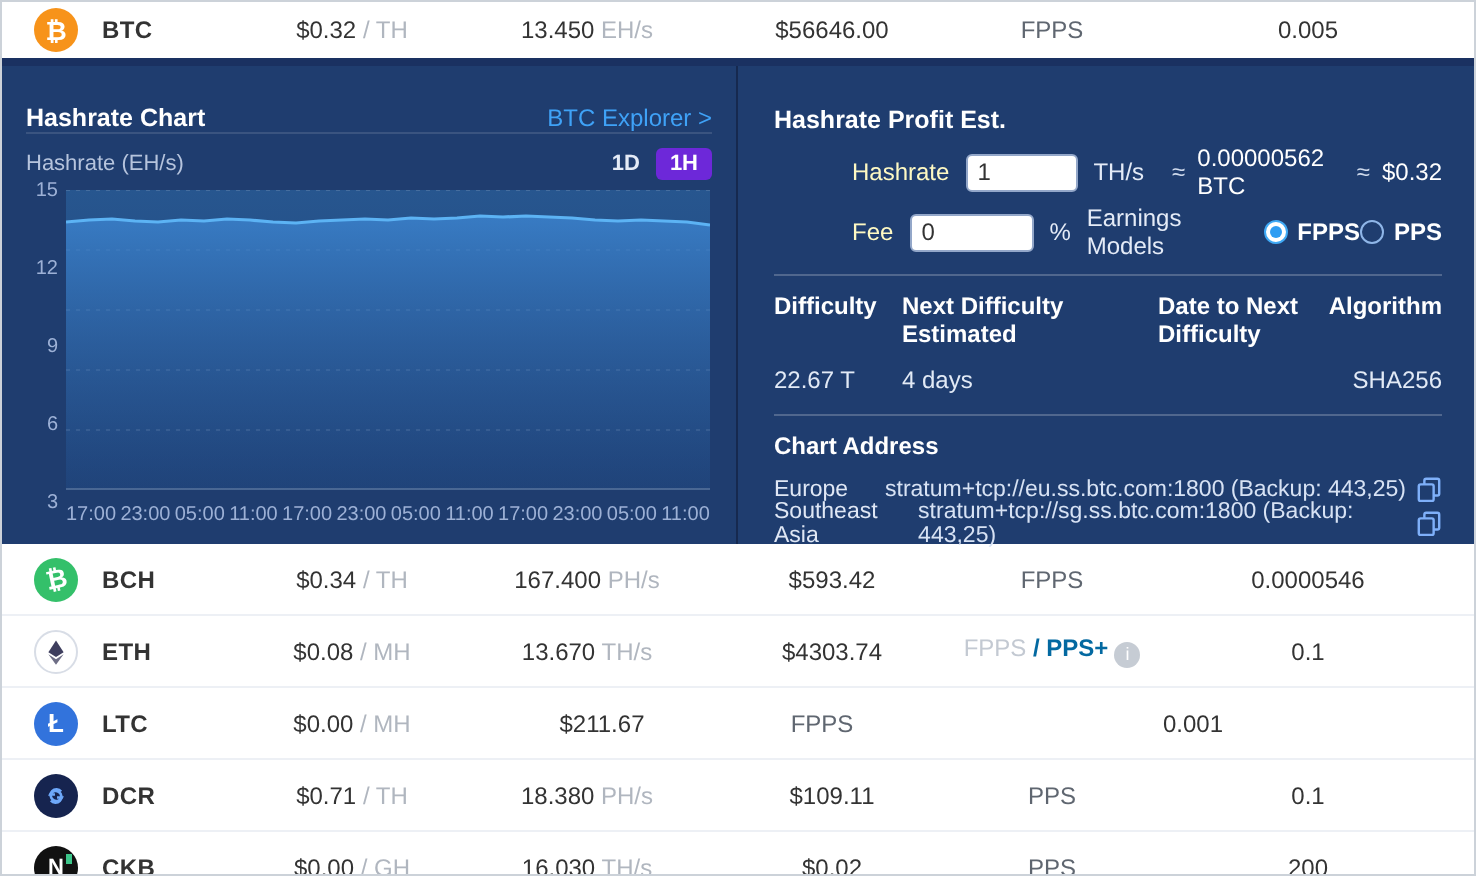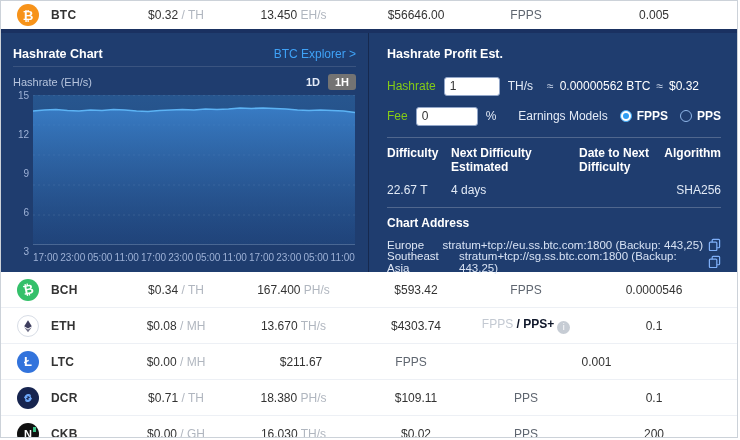--- a/index.html
+++ b/index.html
@@ -30,46 +30,46 @@
   .icon.dcr { background:#16244f; }
   .icon.ckb { background:#111; font-size:11px; }
   .icon.ckb i { position:absolute; right:3px; top:4px; width:3px; height:5px; background:#3cc68a; }
   .info { display:inline-block; width:13px; height:13px; border-radius:50%; background:#c6ccd4;
     color:#fff; font-size:9px; line-height:13px; text-align:center; vertical-align:-2px; margin-left:3px; }
 
   
   .band { display:flex; height:243px; background:#1f3d6f; border-top:4px solid #1a3161; color:#fff; }
   .left-panel { width:368px; border-right:1px solid #16294f; padding:8px 12px 0 12px; }
   .right-panel { flex:1; padding:8px 16px 0 18px; }
-  .panel-head { display:flex; align-items:center; justify-content:space-between; height:26px;
+  .panel-head { display:flex; align-items:flex-end; justify-content:space-between; height:26px;
     border-bottom:1px solid rgba(255,255,255,.12); }
   .panel-title { font-weight:bold; font-size:12.5px; color:#fff; }
   .link { color:#3fa2f7; cursor:pointer; }
   .legend-row { display:flex; align-items:center; justify-content:space-between; margin-top:6px; height:18px; }
   .legend { color:#b6c4dd; font-size:11px; }
   .ranges { display:flex; align-items:center; gap:8px; }
   .range { color:#e4ebf7; font-size:11px; font-weight:bold; cursor:pointer; }
-  .range.active { background:#737373; color:#fff; padding:2px 7px; border-radius:3px;text-align:right; }
+  .range.active { background:#6d28d9; color:#fff; padding:2px 7px; border-radius:3px;text-align:right; }
   .chart-area { margin-top:4px; display:flex; }
   .yaxis { width:20px; height:160px; margin-top:-5px; display:flex; flex-direction:column;
     justify-content:space-between; align-items:flex-end; padding-right:4px;
     font-size:10px; color:#9db1d6;gap:28px; }
   .gridline { stroke:rgba(255,255,255,.14); stroke-dasharray:2 3; stroke-width:1; }
   .xaxis { display:flex; justify-content:space-between; margin-left:20px; width:322px;
     font-size:10px; color:#9db1d6; margin-top:2px; }
 
   
   .calc-row { display:flex; align-items:center; margin-top:8px; height:22px; }
-  .calc-row .lbl { color:#84cc16; margin-right:8px; }
+  .calc-row .lbl { color:#fef9c3; margin-right:8px;margin-left:39px; }
   .calc-row input { width:56px; height:19px; border:1px solid #93a7c9; border-radius:3px;
     padding:1px 5px; font-size:12px; color:#333; font-family:inherit; }
   .calc-row .unit { color:#e4ebf7; margin:0 8px; }
   .approx { color:#cfdaec; margin:0 6px; }
   .est { color:#fff; }
-  .earn-group { margin-left:auto; display:flex; align-items:center; gap:12px; }
+  .earn-group { margin-left:auto; display:flex; align-items:center; }
   .earn-lbl { color:#e4ebf7; }
   .radio { display:flex; align-items:center; cursor:pointer; font-weight:bold; color:#fff; }
   .rb { width:12px; height:12px; border-radius:50%; display:inline-block; margin-right:5px; position:relative; }
   .rb.on { border:1px solid #3fa9f5; background:#fff; }
   .rb.on::after { content:""; position:absolute; left:2px; top:2px; width:6px; height:6px;
     border-radius:50%; background:#2f9df2; }
   .rb.off { border:1px solid #8fb6e8; }
   .hr { border:none; border-top:1px solid rgba(255,255,255,.22); margin:10px 0 8px 0; }
   .diff-grid { display:flex; }
   .diff-grid .c1 { width:64px; } .diff-grid .c2 { width:128px; }
@@ -249,21 +249,21 @@
         <svg width="14" height="14" viewBox="0 0 22 22">
             <polygon points="11,2 17,11.2 11,15 5,11.2" fill="#3e3e5e"></polygon>
             <polygon points="11,16.6 17,12.8 11,21 5,12.8" fill="#3e3e5e" opacity=".75"></polygon>
           </svg>
       </span>
       <span class="coin-name">ETH</span>
     </div>
     <div class="col price"><span>$0.08</span> <span class="u">/ MH</span></div>
     <div class="col hash"><span>13.670</span> <span class="u">TH/s</span></div>
     <div class="col payout">$4303.74</div>
-    <div class="col model"><span class="muted">FPPS</span> <span style="font-weight:bold;color:#0f172a;">/ PPS+</span><span class="info">i</span></div>
+    <div class="col model"><span class="muted">FPPS</span> <span style="font-weight:bold;color:#0369a1;">/ PPS+</span><span class="info">i</span></div>
     <div class="col thresh">0.1</div>
   </div>
 
   <div class="row">
     <div class="col coin">
       <span class="icon ltc">Ł</span>
       <span class="coin-name">LTC</span>
     </div>
     <div class="col price"><span>$0.00</span> <span class="u">/ MH</span></div>
     <div class="col payout">$211.67</div>

